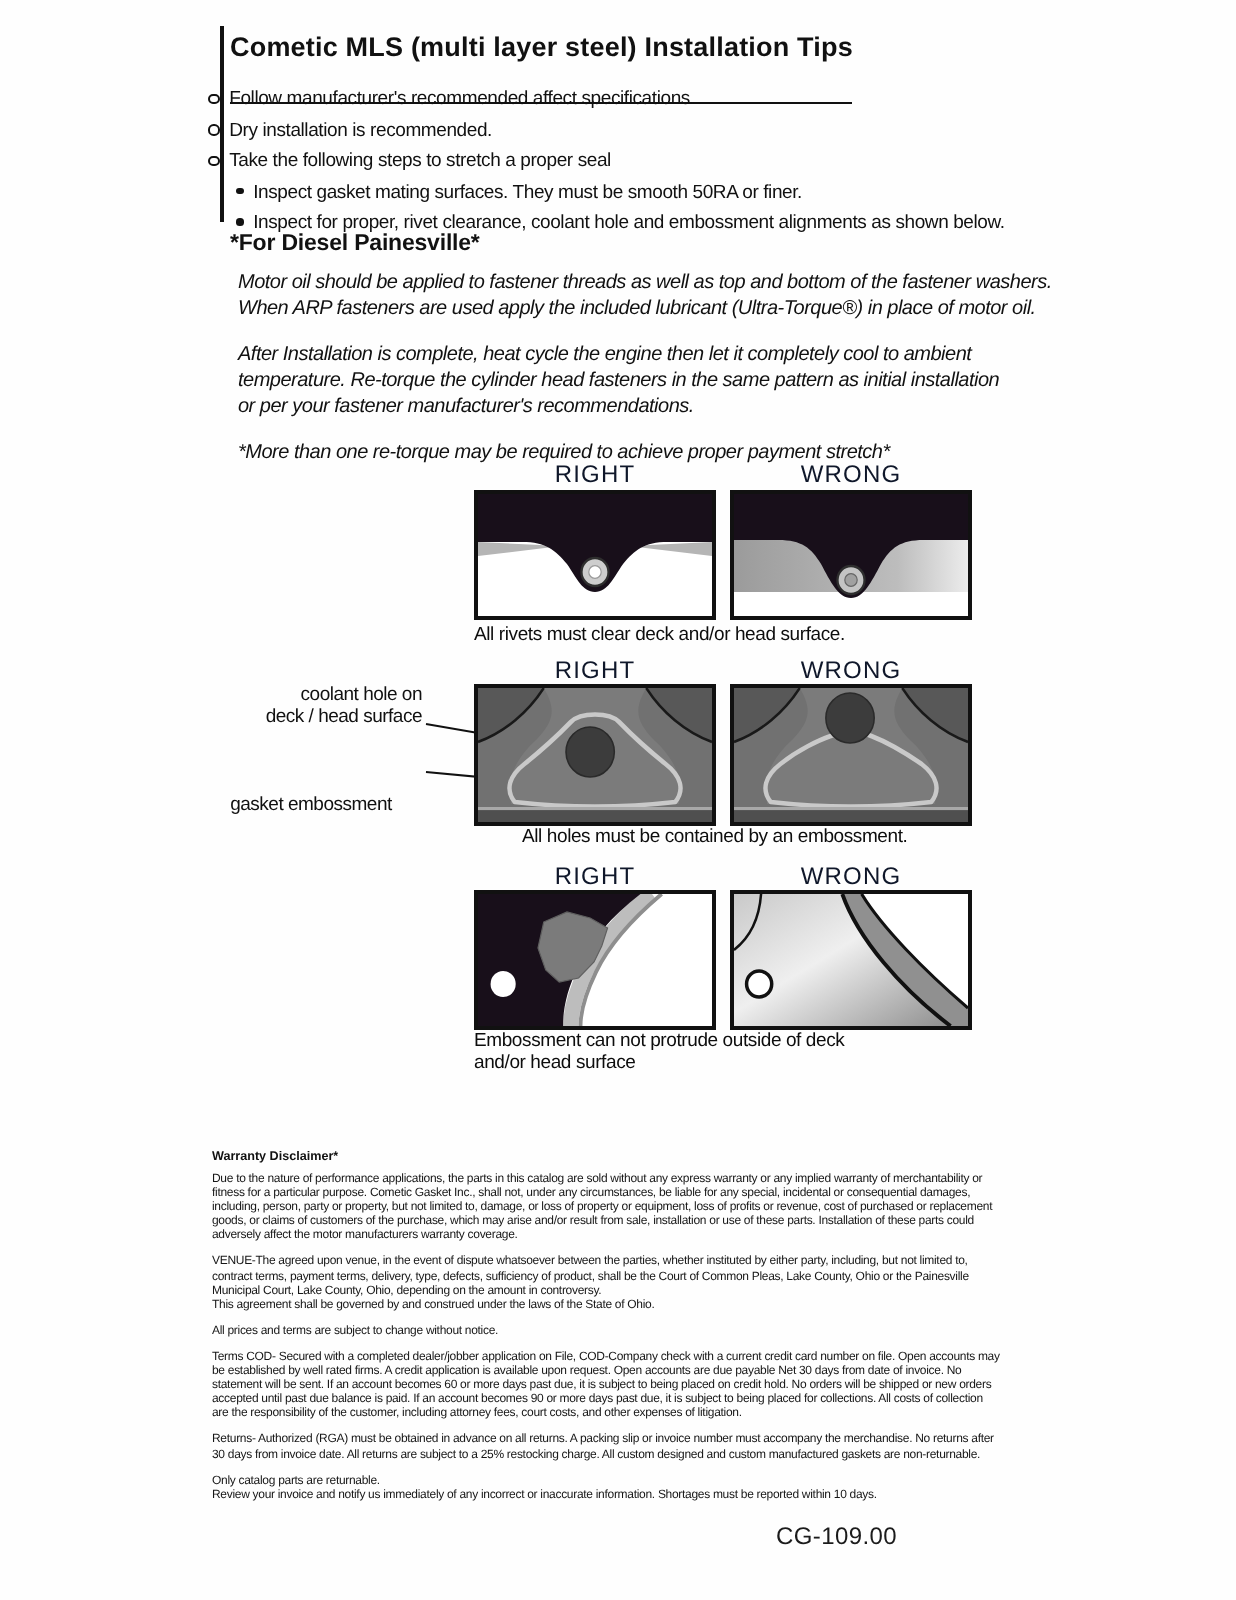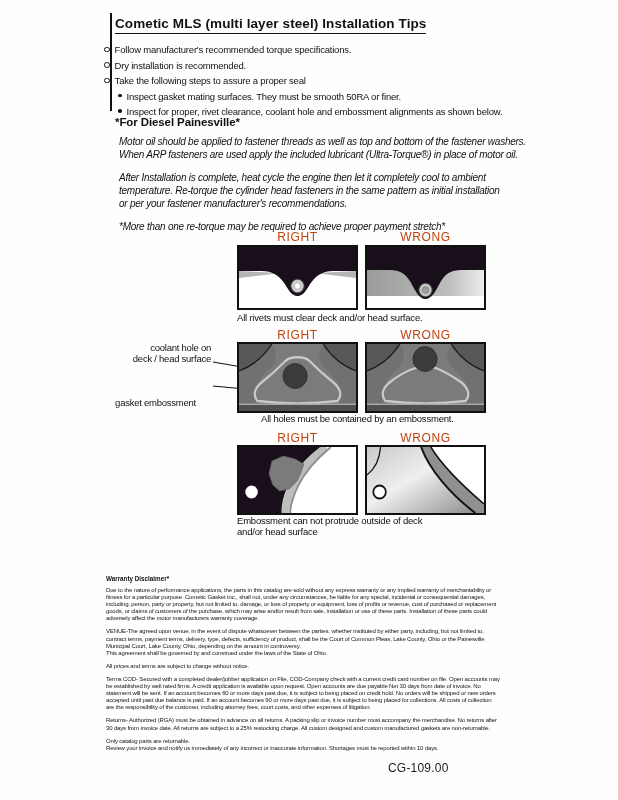--- a/index.html
+++ b/index.html
@@ -1,30 +1,30 @@
 <!DOCTYPE html>
 <html style="--page_bg: #fefefe; --ink: #111111; --deck_black: #180f1a; --surface_gray: #b5b5b5; --mid_gray: #717171; --corner_gray: #585858; --hole_gray: #3c3c3c; --emboss_line: #c9c9c9; --blob_gray: #7b7b7b;"><head>
 <meta charset="utf-8">
 <style>
   html,body{margin:0;padding:0;}
   body{width:618px;height:800px;background:#f2f2f2;font-family:"Liberation Sans",sans-serif;}
   .page{position:relative;width:618px;height:800px;background:var(--page_bg);color:var(--ink);overflow:hidden;}
   .v-rule{position:absolute;left:110px;top:13px;width:1.5px;height:98px;background:var(--ink);}
   .title{position:absolute;left:115px;top:16px;font-size:13.5px;font-weight:bold;letter-spacing:.1px;
-         border-bottom:1.6px solid var(--ink);padding-bottom:2px;}
+         border-bottom:1.6px solid var(--ink);padding-bottom:20px;}
   .bullets{position:absolute;left:104px;top:43px;font-size:9.5px;letter-spacing:-.2px;}
   .b-row{display:flex;align-items:flex-start;height:15.5px;line-height:13px;}
   .b-row.sub{margin-left:14px;}
   .marker{flex:0 0 auto;width:3.6px;height:3.6px;border-radius:50%;margin:3.5px 5px 0 0;}
   .marker.open{border:.9px solid var(--ink);}
   .marker.dot{background:var(--ink);margin-top:4px;}
   .diesel{position:absolute;left:115px;top:116px;width:460px;}
   .diesel h2{margin:0 0 7px 0;font-size:11.5px;font-weight:bold;letter-spacing:-.1px;}
   .para{margin:0 0 10px 4px;font-size:10px;line-height:13px;letter-spacing:-.25px;white-space:pre-line;font-style:italic;}
-  .rw-label{position:absolute;width:121px;text-align:center;font-size:12px;letter-spacing:.6px;color:#c2410c;}
+  .rw-label{position:absolute;width:121px;text-align:center;font-size:12px;letter-spacing:.6px;color:#0f172a;}
   .dbox{position:absolute;width:121px;box-sizing:border-box;border:2px solid #111;background:#fff;}
   .dbox svg{display:block;width:100%;height:100%;}
   .caption{position:absolute;font-size:9.5px;letter-spacing:-.2px;line-height:10.5px;white-space:pre-line;color:#0d0d0d;}
   .ann{position:absolute;width:111px;text-align:right;font-size:9.5px;letter-spacing:-.25px;line-height:10.5px;white-space:pre-line;}
   .leaders{position:absolute;left:110px;top:340px;}
   .warranty{position:absolute;left:106px;top:575px;width:428px;}
   .warranty h3{margin:0 0 5px 0;font-size:6.3px;font-weight:bold;}
   .fine{margin:0 0 6px 0;font-size:6px;line-height:7.1px;letter-spacing:-.15px;white-space:pre-line;color:#161616;}
   .footer-code{position:absolute;left:388px;top:761px;font-size:12px;letter-spacing:.2px;color:#1b1b1b;}
   
@@ -43,29 +43,29 @@
 
 <div class="page">
 
   <div class="v-rule"></div>
 
   <div class="title">Cometic MLS (multi layer steel) Installation Tips</div>
 
   <div class="bullets">
     <div class="b-row">
       <span class="marker open"></span>
-      <span>Follow manufacturer's recommended torque specifications.</span>
+      <span>Follow manufacturer's recommended affect specifications.</span>
     </div>
     <div class="b-row">
       <span class="marker open"></span>
       <span>Dry installation is recommended.</span>
     </div>
     <div class="b-row">
       <span class="marker open"></span>
-      <span>Take the following steps to assure a proper seal</span>
+      <span>Take the following steps to stretch a proper seal</span>
     </div>
     <div class="b-row sub">
       <span class="marker dot"></span>
       <span>Inspect gasket mating surfaces. They must be smooth 50RA or finer.</span>
     </div>
     <div class="b-row sub">
       <span class="marker dot"></span>
       <span>Inspect for proper, rivet clearance, coolant hole and embossment alignments as shown below.</span>
     </div>
   </div>

